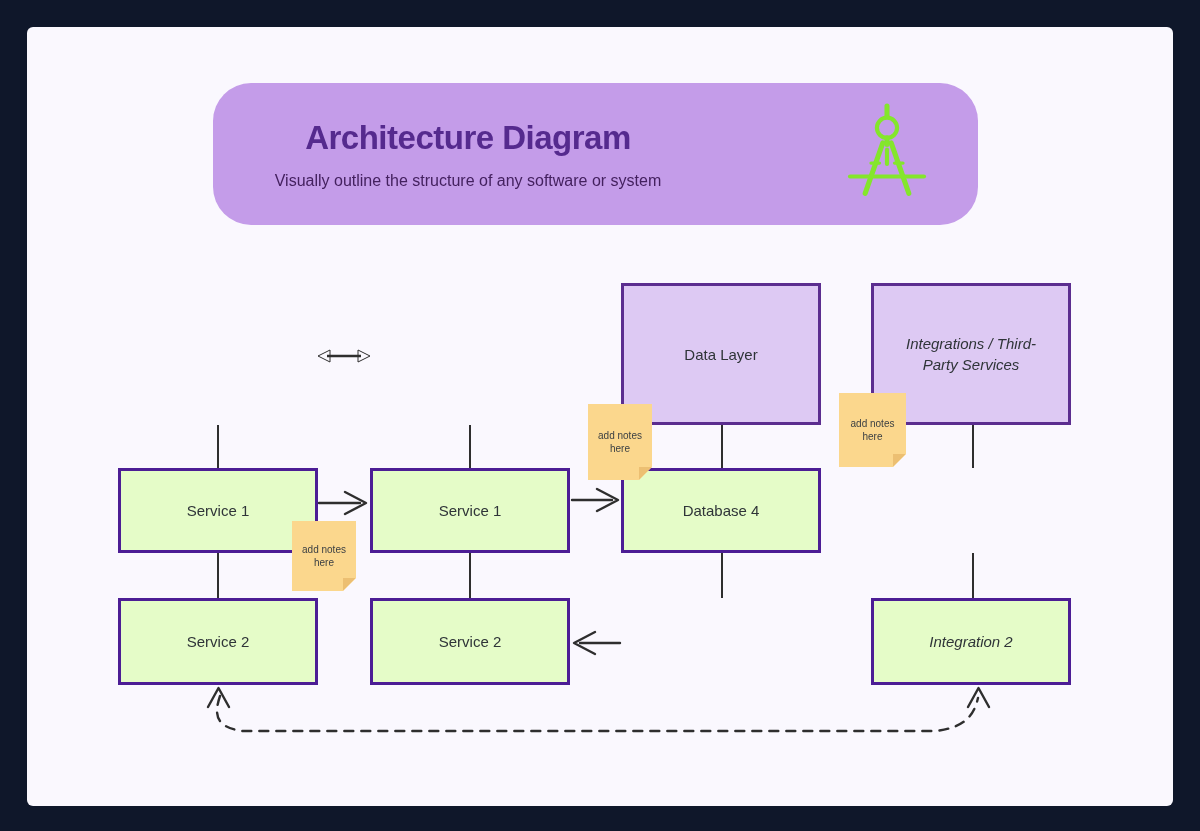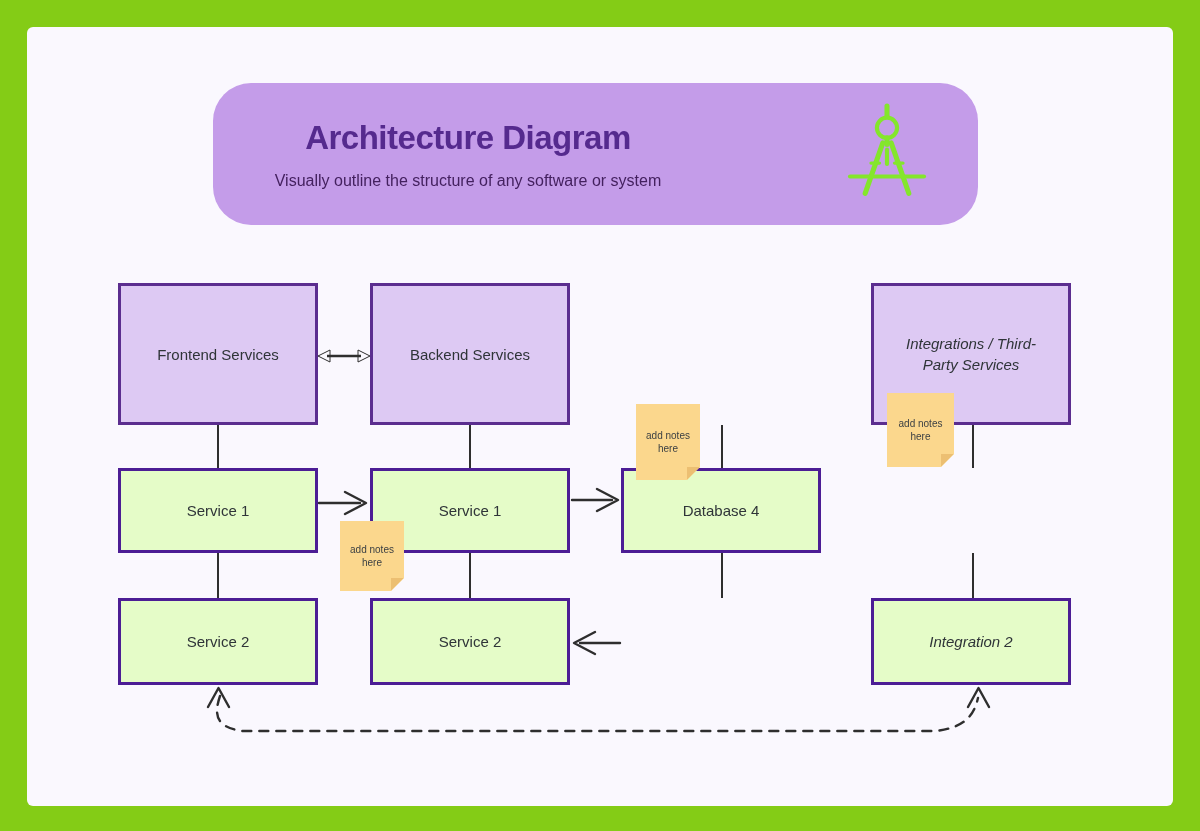--- a/index.html
+++ b/index.html
@@ -1,18 +1,18 @@
 <!DOCTYPE html>
 <html><head>
 <meta charset="utf-8">
 <style>
   * { margin:0; padding:0; box-sizing:border-box; }
   html,body { background:#ffffff; }
   body { font-family:"Liberation Sans", sans-serif; }
-  .stage { position:relative; width:1200px; height:831px; background:#84cc16; overflow:hidden; }
+  .stage { position:relative; width:1200px; height:831px; background:#0f172a; overflow:hidden; }
   .canvas { position:absolute; left:27px; top:27px; width:1146px; height:779px;
             background:#faf8fe; border-radius:6px; }
 
   
   .header-card { position:absolute; left:213px; top:83px; width:765px; height:142px;
                  background:#c49ce9; border-radius:38px; }
   .header-text { position:absolute; left:30px; top:0; width:450px; height:142px;
                  display:flex; flex-direction:column; justify-content:center; align-items:center; }
   .header-text h1 { font-size:33px; font-weight:700; color:#552a8e; letter-spacing:-0.5px; }
   .header-text p  { font-size:16px; font-weight:500; color:#44215f; margin-top:15px; }
@@ -29,21 +29,21 @@
   .c1 { left:118px; } .c2 { left:370px; } .c3 { left:621px; } .c4 { left:871px;font-style:italic; }
   .pbox span, .gbox span { font-size:15px; color:#2f3438; line-height:1.4; }
 
   
   .wires { position:absolute; left:0; top:0; width:1200px; height:831px; pointer-events:none; }
   .wires path, .wires line { stroke:#2e2e2e; fill:none; }
 
   
   .note { position:absolute; background:#fbd78d; text-align:center;
           clip-path: polygon(0 0,100% 0,100% calc(100% - 13px),calc(100% - 13px) 100%,0 100%);
-          display:flex; align-items:center; justify-content:center; padding:4px;margin-left:48px; }
+          display:flex; align-items:center; justify-content:center; padding:4px; }
   .note span { font-size:10px; color:#3c4043; line-height:1.35; }
   .note .fold { position:absolute; right:0; bottom:0; width:13px; height:13px;
                 background:#ecbf72; clip-path: polygon(0 100%, 100% 0, 0 0); }
 </style>
 </head>
 <body>
 
 <div class="stage">
   <div class="canvas"></div>
 
@@ -60,25 +60,22 @@
         <line x1="45" y1="48" x2="24" y2="108"></line>
         <line x1="55" y1="48" x2="76" y2="108"></line>
         <line x1="50" y1="56" x2="50" y2="73" stroke-width="5"></line>
         <line x1="31" y1="72" x2="41" y2="72" stroke-width="4"></line>
         <line x1="59" y1="72" x2="69" y2="72" stroke-width="4"></line>
         <line x1="6" y1="88" x2="94" y2="88" stroke-width="5"></line>
       </g>
     </svg>
   </div>
 
-  <div class="pbox c1" style="top:283px">
-    <span>Frontend Services</span>
-  </div>
-  <div class="pbox c2" style="top:283px">
-    <span>Backend Services</span>
+  <div class="pbox c3" style="top:283px">
+    <span>Data Layer</span>
   </div>
   <div class="pbox c4" style="top:283px">
     <span>Integrations / Third-Party Services</span>
   </div>
 
   <div class="gbox row1 c1">
     <span>Service 1</span>
   </div>
   <div class="gbox row1 c2">
     <span>Service 1</span>

